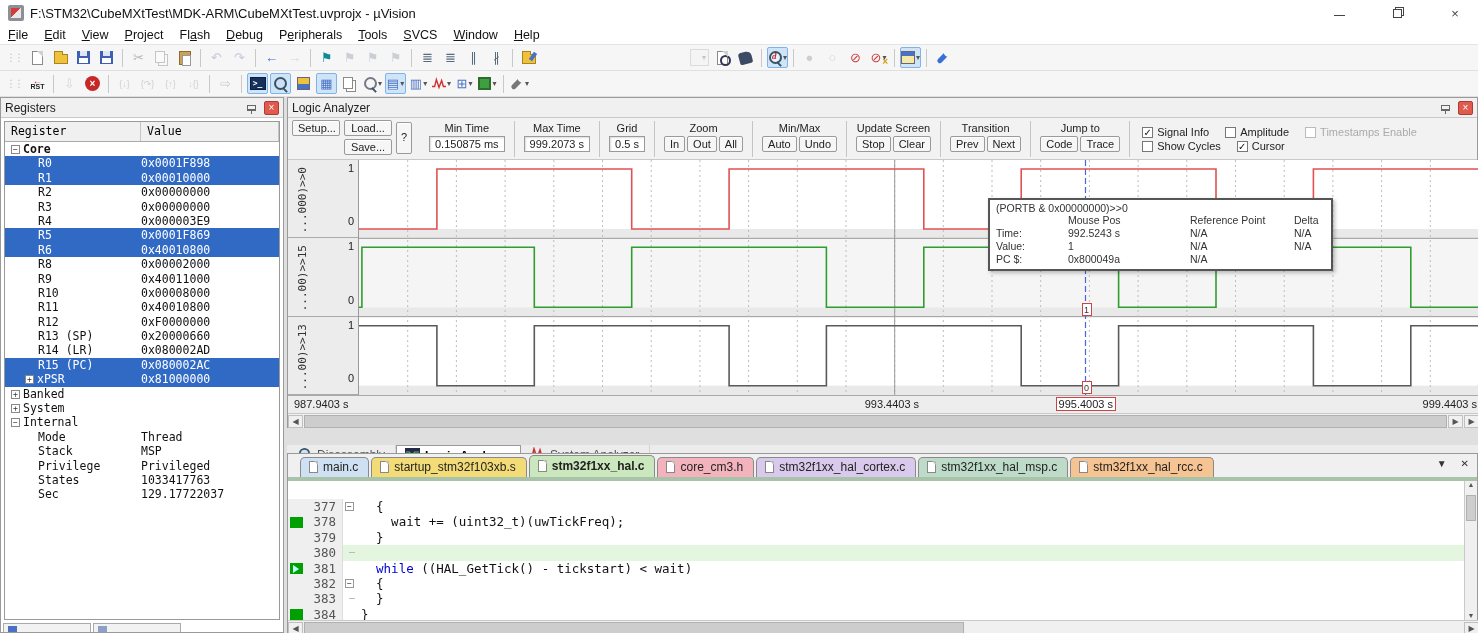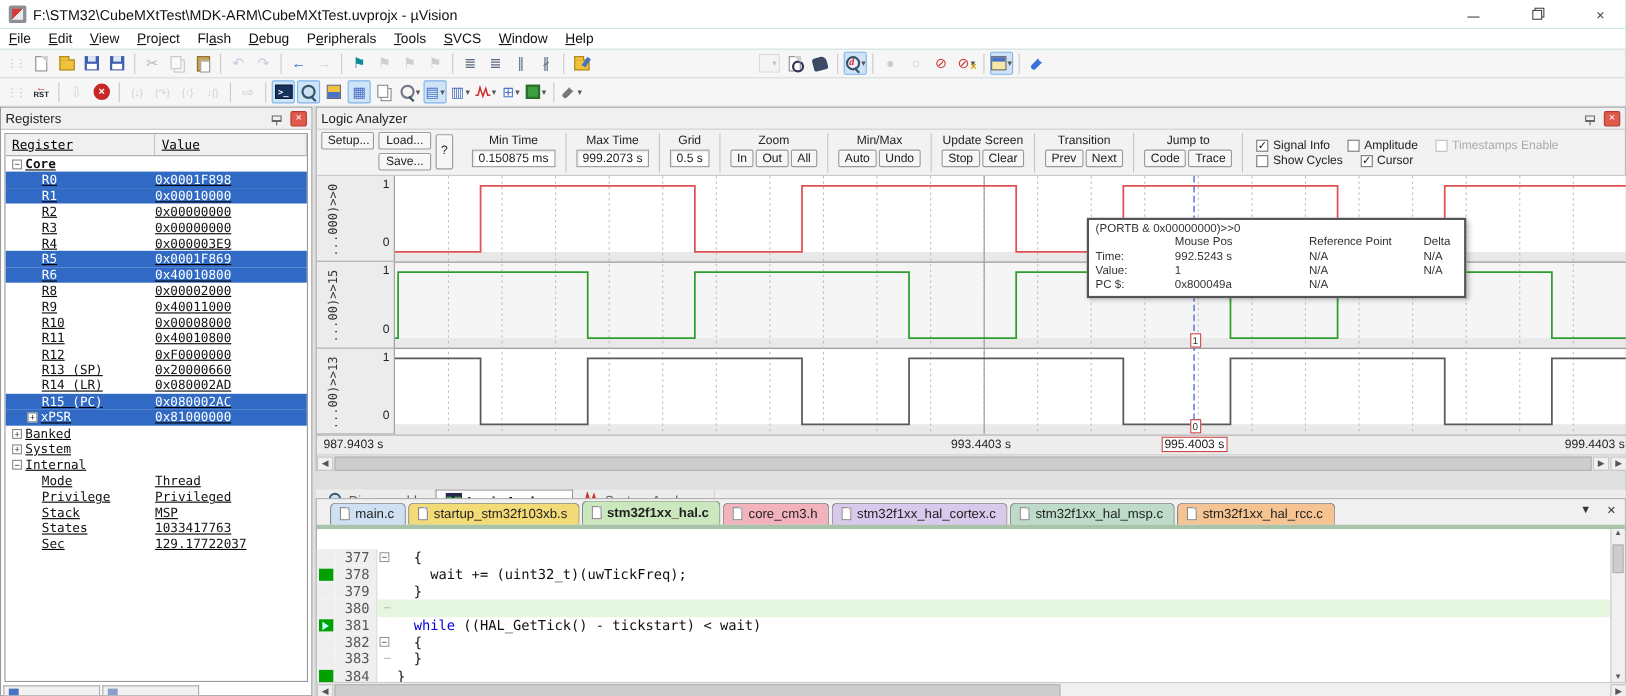--- a/index.html
+++ b/index.html
@@ -79,21 +79,21 @@
   .pt-label { flex:1; }
   .pin { width:9px; height:6px; border:1px solid #666; border-bottom-width:2px; position:relative; margin-right:8px;}
   .pin::after{content:""; position:absolute; left:3px; bottom:-5px; width:1px; height:4px; background:#666;}
   .panel-x { width:15px; height:14px; background:#e05a4e; border:1px solid #b23a30; color:#fff;
     font-size:10px; line-height:12px; text-align:center; border-radius:2px;}
 
   
   #registers-panel { position:absolute; left:0; top:0; width:284px; height:536px; background:#fff;
     border:1px solid #9a9a9a; }
   #reg-table { position:absolute; left:3px; top:23px; right:3px; bottom:12px; border:1px solid #9a9a9a;
-    background:#fff; overflow:hidden; font-family:"DejaVu Sans Mono",monospace; font-size:11.5px;text-decoration:underline;}
+    background:#fff; overflow:hidden; font-family:"DejaVu Sans Mono",monospace; font-size:11.5px;}
   .reg-head { display:flex; height:20px; background:#f0f0f0; border-bottom:1px solid #aaa; }
   .reg-head div { padding:2px 6px; border-right:1px solid #c5c5c5; font-family:"DejaVu Sans Mono",monospace; }
   .reg-head .c1 { width:136px; } .reg-head .c2 { flex:1; }
   .reg-row { display:flex; height:14.4px; line-height:14px; color:#111; white-space:nowrap;}
   .reg-row .c1 { width:136px; overflow:hidden; } .reg-row .c2 { flex:1; }
   .reg-row.sel { background:#316ac5; color:#fff; }
   .exp { display:inline-block; width:9px; height:9px; border:1px solid #888; background:#fff; color:#333;
     font-size:8px; line-height:7px; text-align:center; margin:0 3px 0 2px; vertical-align:1px;}
   .sel .exp { color:#333; }
   .ind { display:inline-block; }
@@ -453,26 +453,26 @@
             </div>
             <div class="reg-row">
               <div class="c1"><span class="ind" style="width: 4px;"></span><span class="exp">−</span><span>Internal</span></div>
               <div class="c2"></div>
             </div>
             <div class="reg-row">
               <div class="c1"><span class="ind" style="width: 18px;"></span><span class="ind" style="width: 15px;"></span><span>Mode</span></div>
               <div class="c2">Thread</div>
             </div>
             <div class="reg-row">
+              <div class="c1"><span class="ind" style="width: 18px;"></span><span class="ind" style="width: 15px;"></span><span>Stack</span></div>
+              <div class="c2">MSP</div>
+            </div>
+            <div class="reg-row">
               <div class="c1"><span class="ind" style="width: 18px;"></span><span class="ind" style="width: 15px;"></span><span>Privilege</span></div>
               <div class="c2">Privileged</div>
-            </div>
-            <div class="reg-row">
-              <div class="c1"><span class="ind" style="width: 18px;"></span><span class="ind" style="width: 15px;"></span><span>Stack</span></div>
-              <div class="c2">MSP</div>
             </div>
             <div class="reg-row">
               <div class="c1"><span class="ind" style="width: 18px;"></span><span class="ind" style="width: 15px;"></span><span>States</span></div>
               <div class="c2">1033417763</div>
             </div>
             <div class="reg-row">
               <div class="c1"><span class="ind" style="width: 18px;"></span><span class="ind" style="width: 15px;"></span><span>Sec</span></div>
               <div class="c2">129.17722037</div>
             </div>
           </div>

